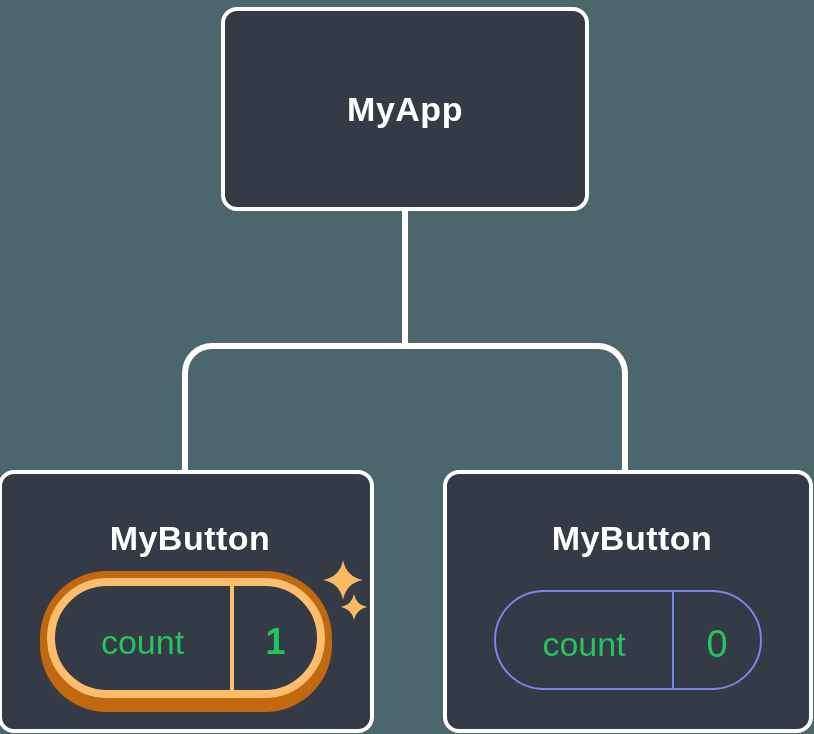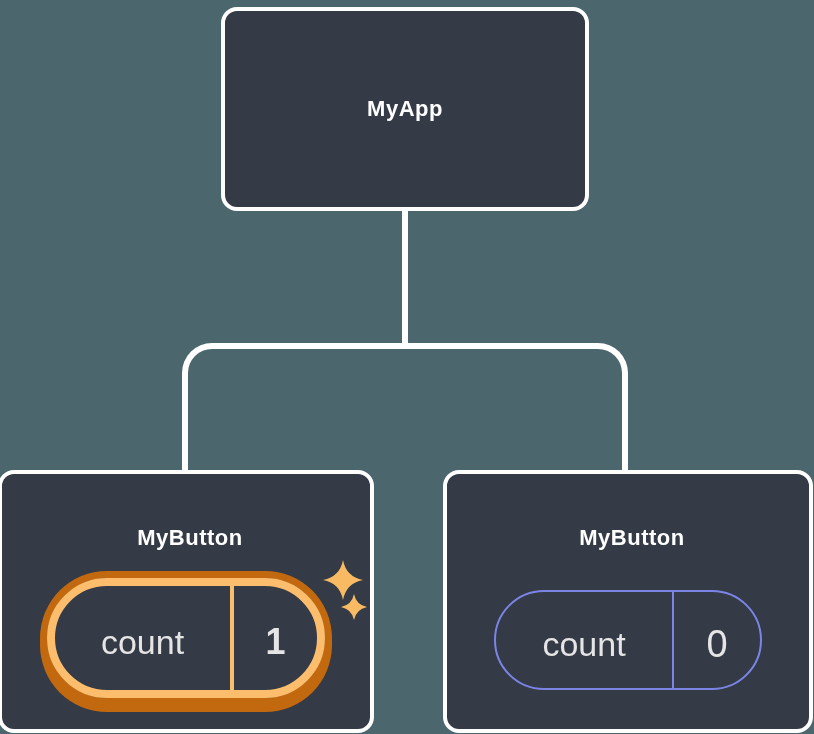--- a/index.html
+++ b/index.html
@@ -16,21 +16,21 @@
   }
   .node {
     position: absolute;
     box-sizing: border-box;
     background: #343a46;
     border: 4px solid #ffffff;
     border-radius: 16px;
   }
   .node-label {
     color: #ffffff;
-    font-size: 22px;
+    font-size: 34px;
     font-weight: 600;
     letter-spacing: 0.5px;
   }
   .root-node {
     left: 221px;
     top: 7px;
     width: 368px;
     height: 204px;
     display: flex;
     align-items: center;
@@ -94,21 +94,21 @@
     margin-top: 35px;
     width: 268px;
     height: 100px;
     border: 2px solid #7c85e6;
     border-radius: 52px;
   }
   .pill-cell {
     display: flex;
     align-items: center;
     justify-content: center;
-    color: #e5e5e5;
+    color: #22c55e;
     margin-top: 8px;
   }
   .pill-hot .pill-key   { width: 175px; font-size: 34px; }
   .pill-hot .pill-value { width: 83px;  font-size: 36px; font-weight: 700; }
   .pill-hot .pill-divider { width: 4px; background: #fcbe6d; }
   .pill-cold .pill-key   { width: 176px; font-size: 34px; }
   .pill-cold .pill-value { width: 86px;  font-size: 38px; }
   .pill-cold .pill-divider { width: 2px; background: #7c85e6; }
   .sparkles {
     position: absolute;

